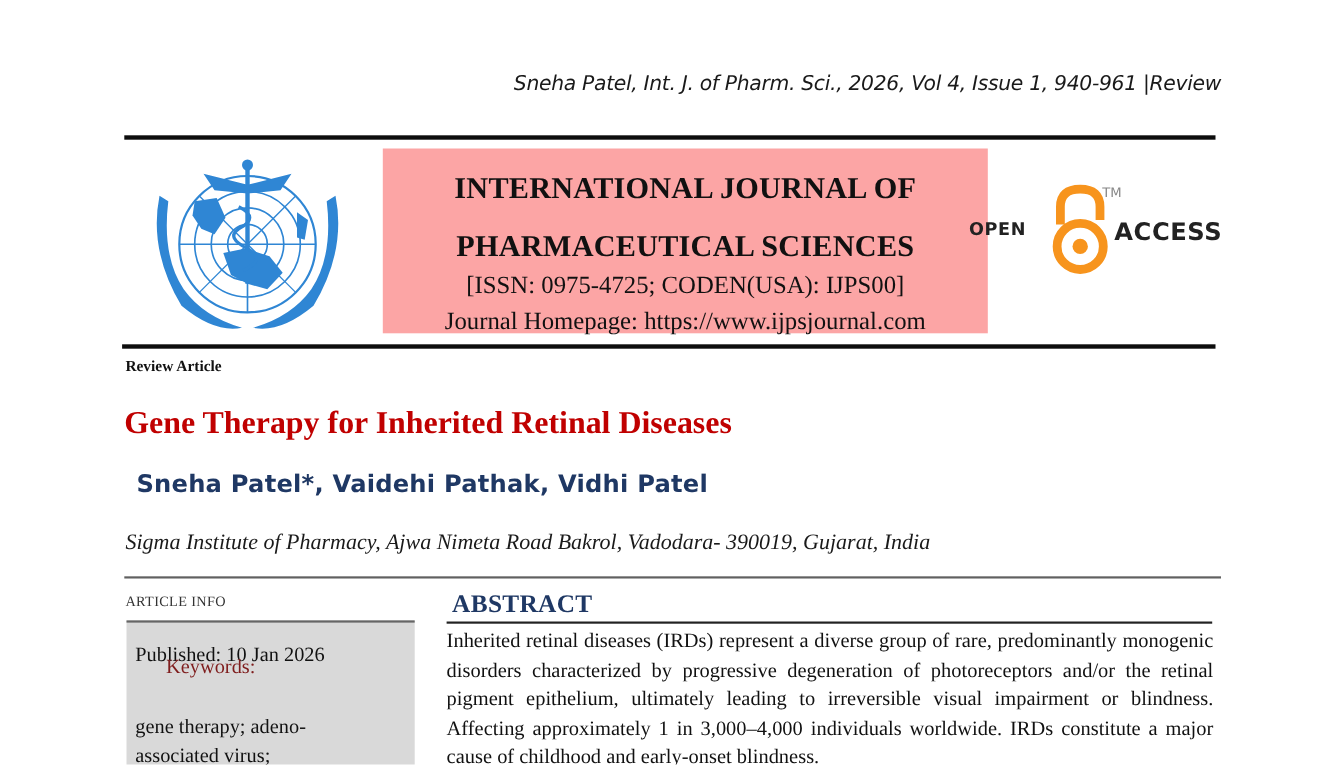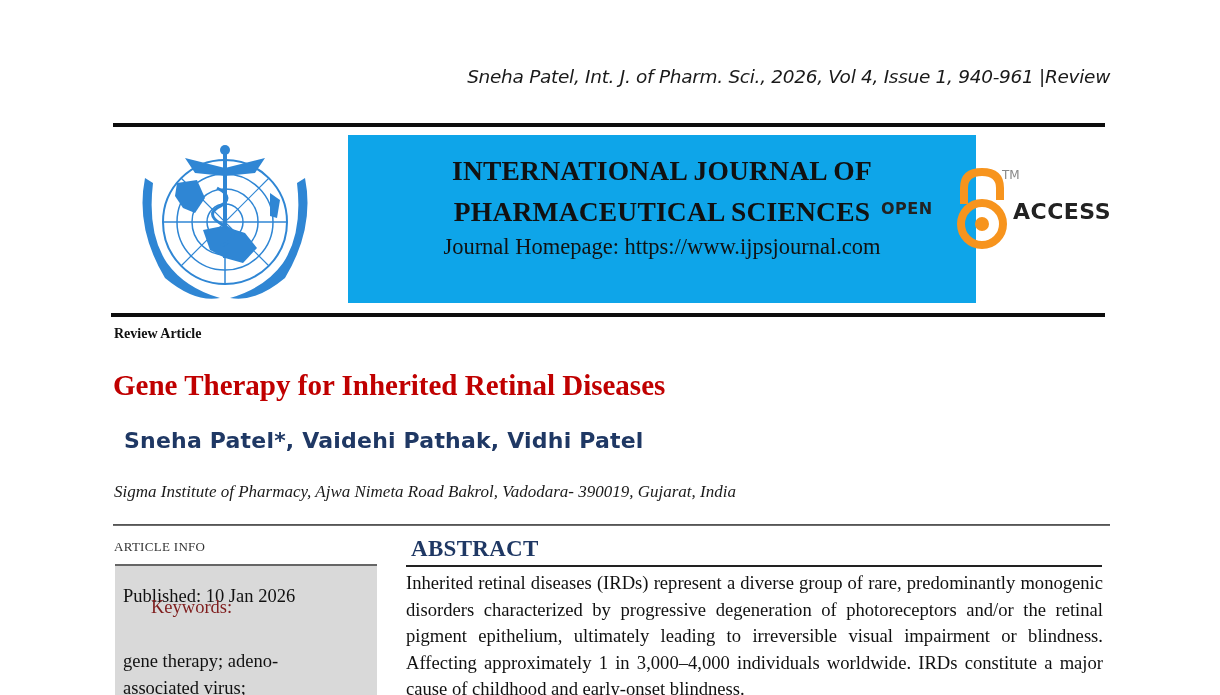--- a/index.html
+++ b/index.html
@@ -6,32 +6,32 @@
   body { width:1220px; height:695px; position:relative; overflow:hidden; font-family:"Liberation Serif", serif; color:#111; }
   .abs { position:absolute; }
 
   .running-head { left:0; top:66px; width:1110px; text-align:right; font-family:"DejaVu Sans", sans-serif; font-style:italic; font-size:18.5px; color:#1a1a1a; letter-spacing:-0.3px; }
 
   .rule-top { left:113px; top:123px; width:992px; height:4px; background:#0d0d0d; }
   .rule-bottom { left:111px; top:313px; width:994px; height:4px; background:#0d0d0d; }
 
   .logo { left:125px; top:138px; width:200px; height:168px; }
 
-  .journal-box { left:348px; top:135px; width:628px; height:168px; background:#0ea5e9; text-align:center; }
+  .journal-box { left:348px; top:135px; width:550px; height:168px; background:#fca5a5; text-align:center; }
   .journal-name { margin-top:17px; font-weight:bold; font-size:27.5px; line-height:37px; color:#111; letter-spacing:0.2px; }
   .journal-issn { font-size:22.5px; line-height:32px; margin-top:1px; color:#111; }
   .journal-home { font-size:22.5px; line-height:34px; color:#111; }
   .oa-open { left:881px; top:199px; font-family:"DejaVu Sans", sans-serif; font-weight:bold; font-size:16px; color:#222; letter-spacing:0.5px; }
   .oa-access { left:1013px; top:199px; font-family:"DejaVu Sans", sans-serif; font-weight:bold; font-size:22px; color:#222; letter-spacing:0.5px; }
   .oa-tm { left:1002px; top:168px; font-family:"DejaVu Sans", sans-serif; font-size:12px; color:#888; }
 
   .article-type { left:114px; top:326px; font-weight:bold; font-size:14px; color:#111; }
   .title { left:113px; top:369px; font-weight:bold; font-size:29px; color:#c00000; }
   .authors { left:114px; top:428px; font-family:"DejaVu Sans", sans-serif; font-weight:bold; font-size:22px; color:#1f3864; letter-spacing:0.2px;margin-left:10px; }
-  .affil { left:114px; top:482px; font-style:italic; font-size:17px; color:#1a1a1a; }
+  .affil { left:114px; top:482px; font-style:italic; font-size:20px; color:#1a1a1a; }
   .rule-affil { left:113px; top:524px; width:997px; height:2px; background:linear-gradient(#4a4a4a,#777); }
 
   .info-label { left:114px; top:539px; font-family:Liberation Serif, serif; font-weight:300; font-size:13px; color:#333; letter-spacing:0.3px; }
   .info-box { left:115px; top:564px; width:262px; height:140px; background:#d9d9d9; border-top:2px solid #666; }
   .info-line { position:absolute; left:8px; font-size:18.5px; color:#111; }
   .kw-label { color:#7f1d1d;margin-left:28px; }
 
   .abs-title { left:411px; top:536px; font-weight:bold; font-size:23px; color:#1f3864; letter-spacing:0.3px; }
   .abs-rule { left:406px; top:565px; width:696px; height:2px; background:#222; }
   .abs-text { left:406px; top:570px; width:697px; font-size:18.6px; line-height:26.5px; text-align:justify; color:#111; }
@@ -64,21 +64,22 @@
     <path d="M20 40 Q10 90 40 140 Q70 165 95 160 Q60 150 42 125 Q22 95 28 45 Z"></path>
     <path d="M180 40 Q190 90 160 140 Q130 165 105 160 Q140 150 158 125 Q178 95 172 45 Z"></path>
   </g>
   <g fill="none" stroke="#2f86d4" stroke-width="3">
     <path d="M92 50 Q112 60 92 70 Q80 78 100 88 Q118 98 96 108"></path>
   </g>
 </svg>
 
 <div class="abs journal-box">
   <div class="journal-name">INTERNATIONAL JOURNAL OF</div>
-  <div class="journal-name" style="margin-top:4px;">PHARMACEUTICAL SCIENCES</div>
+  <div class="journal-name" style="margin-top:16px;">PHARMACEUTICAL SCIENCES</div>
+  <div class="journal-issn">[ISSN: 0975-4725; CODEN(USA): IJPS00]</div>
   <div class="journal-home">Journal Homepage: https://www.ijpsjournal.com</div>
 </div>
 
 <div class="abs oa-open">OPEN</div>
 <svg class="abs" style="left:954px; top:166px; width:56px; height:84px;" viewBox="0 0 56 84">
   <path d="M10 38 L10 22 Q10 6 28 6 Q46 6 46 22 L46 34" fill="none" stroke="#f7941d" stroke-width="8"></path>
   <circle cx="28" cy="58" r="21" fill="none" stroke="#f7941d" stroke-width="8"></circle>
   <circle cx="28" cy="58" r="7" fill="#f7941d"></circle>
 </svg>
 <div class="abs oa-tm">TM</div>

